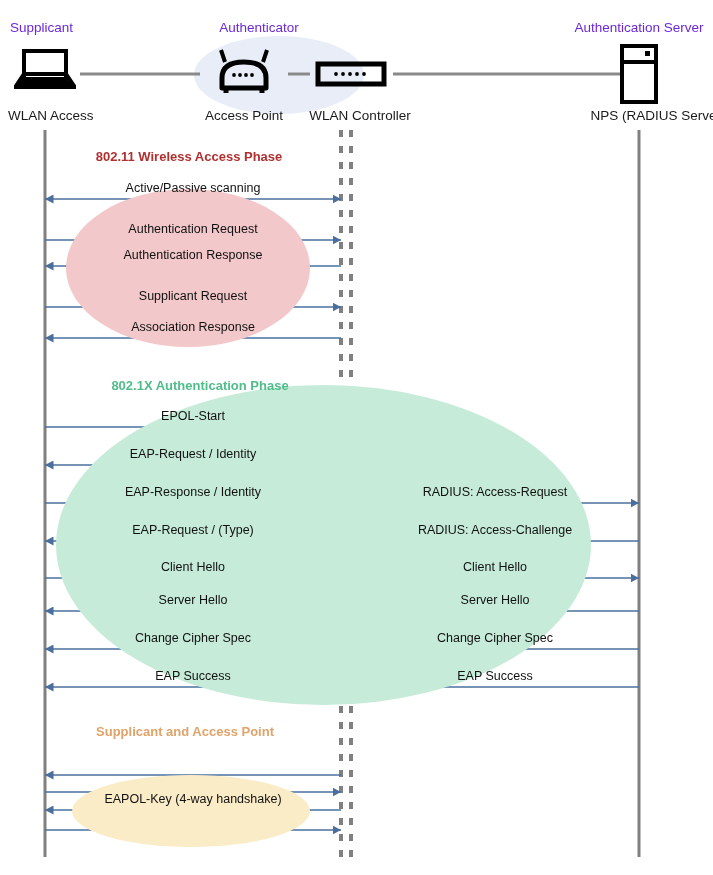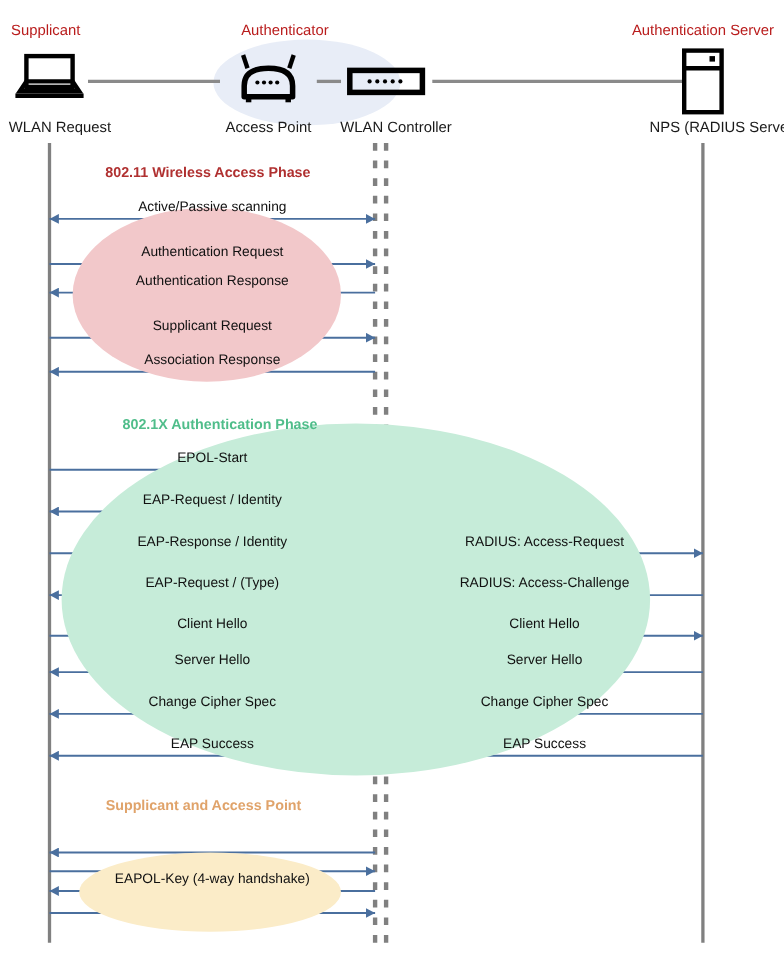--- a/index.html
+++ b/index.html
@@ -15,21 +15,21 @@
     overflow: hidden;
   }
   #diagram { position: absolute; left: 0; top: 0; width: 713px; height: 875px; }
 
   .abs { position: absolute; }
 
   
   .role-label {
     position: absolute;
     font-size: 13.5px;
-    color: #b91c1c;
+    color: #6d28d9;
     white-space: nowrap;
     text-align: center;
   }
   .device-label {
     position: absolute;
     font-size: 13.5px;
     color: #1a1a1a;
     white-space: nowrap;
     text-align: center;
   }
@@ -138,21 +138,21 @@
       <line x1="45" y1="775" x2="341" y2="775" stroke="#4a6f9e" stroke-width="1.7" marker-start="url(#ah-l)"></line>
       <line x1="45" y1="792" x2="341" y2="792" stroke="#4a6f9e" stroke-width="1.7" marker-end="url(#ah-r)"></line>
       <line x1="45" y1="810" x2="341" y2="810" stroke="#4a6f9e" stroke-width="1.7" marker-start="url(#ah-l)"></line>
       <line x1="45" y1="830" x2="341" y2="830" stroke="#4a6f9e" stroke-width="1.7" marker-end="url(#ah-r)"></line>
     </svg>
 
   <div class="role-label" style="left:10px; top:20px;">Supplicant</div>
   <div class="role-label" style="left:259px; top:20px; transform:translateX(-50%);">Authenticator</div>
   <div class="role-label" style="left:639px; top:20px; transform:translateX(-50%);">Authentication Server</div>
 
-  <div class="device-label" style="left:8px; top:108px;">WLAN Request</div>
+  <div class="device-label" style="left:8px; top:108px;">WLAN Access</div>
   <div class="device-label" style="left:244px; top:108px; transform:translateX(-50%);">Access Point</div>
   <div class="device-label" style="left:360px; top:108px; transform:translateX(-50%);">WLAN Controller</div>
   <div class="device-label" style="left:658px; top:108px; transform:translateX(-50%);">NPS (RADIUS Server)</div>
 
   <div id="phase-layer">
       <div class="ellipse" style="left: 66px; top: 189px; width: 244px; height: 158px; background: rgb(242, 200, 202);"></div>
       <div class="phase-title" style="left: 189px; top: 147px; transform: translateX(-50%); color: rgb(176, 48, 48);">802.11 Wireless Access Phase</div>
       <div class="msg-label" style="left: 193px; top: 181px;">Active/Passive scanning</div>
       <div class="msg-label" style="left: 193px; top: 222px;">Authentication Request</div>
       <div class="msg-label" style="left: 193px; top: 248px;">Authentication Response</div>

